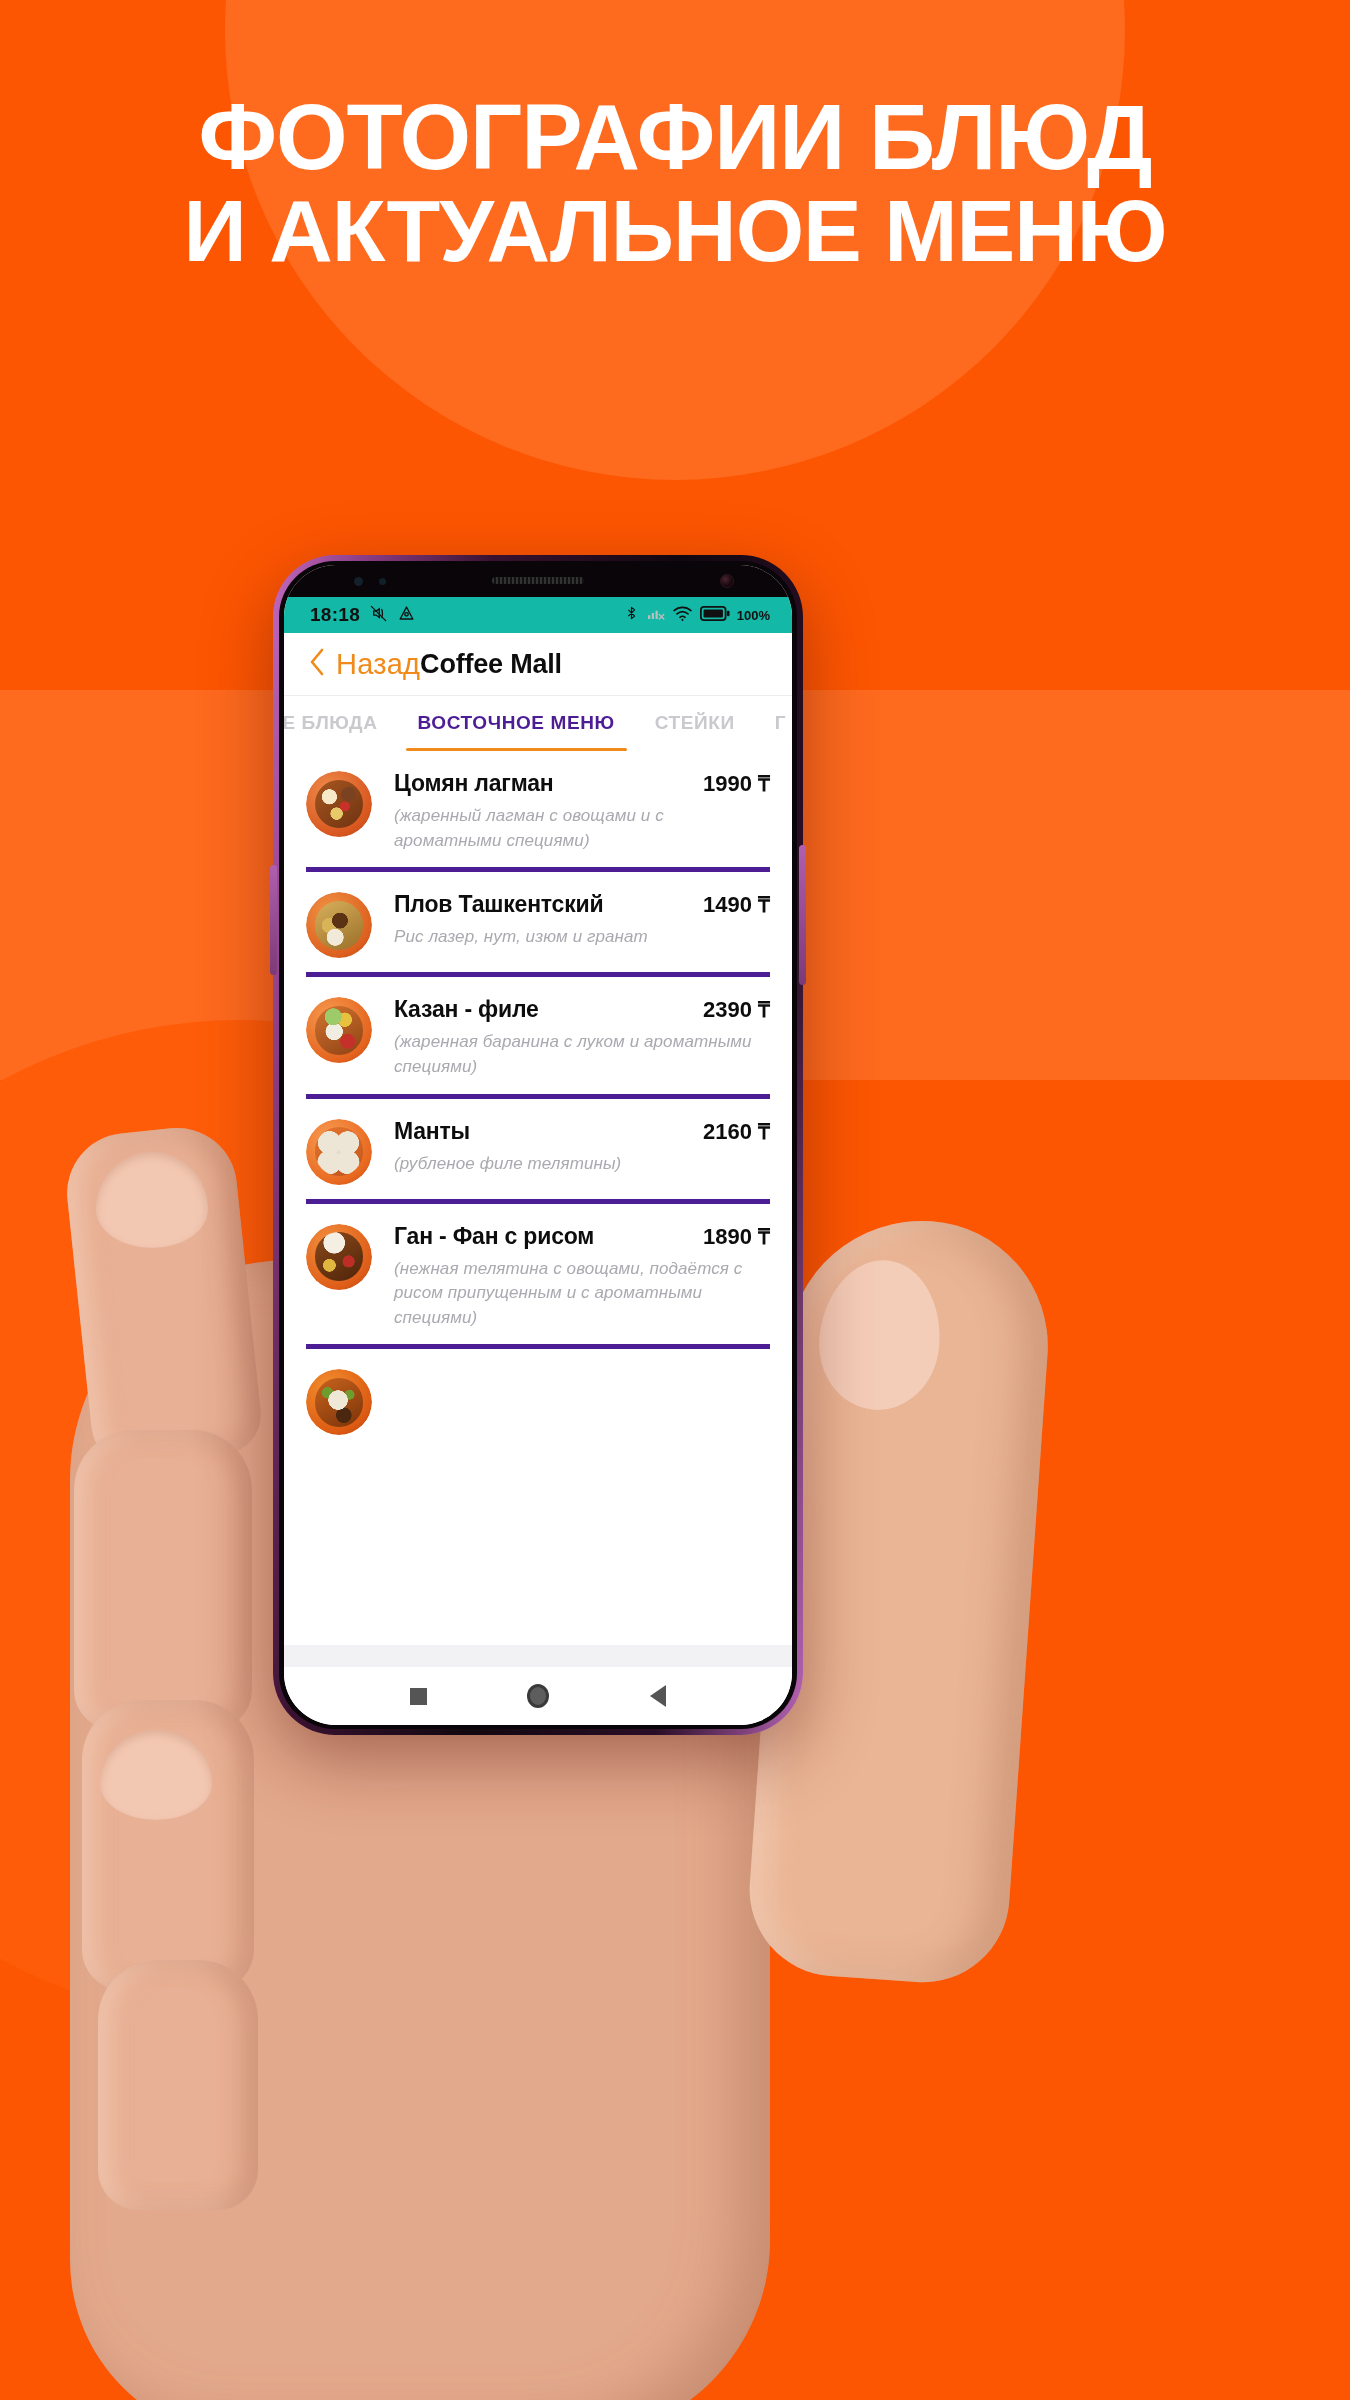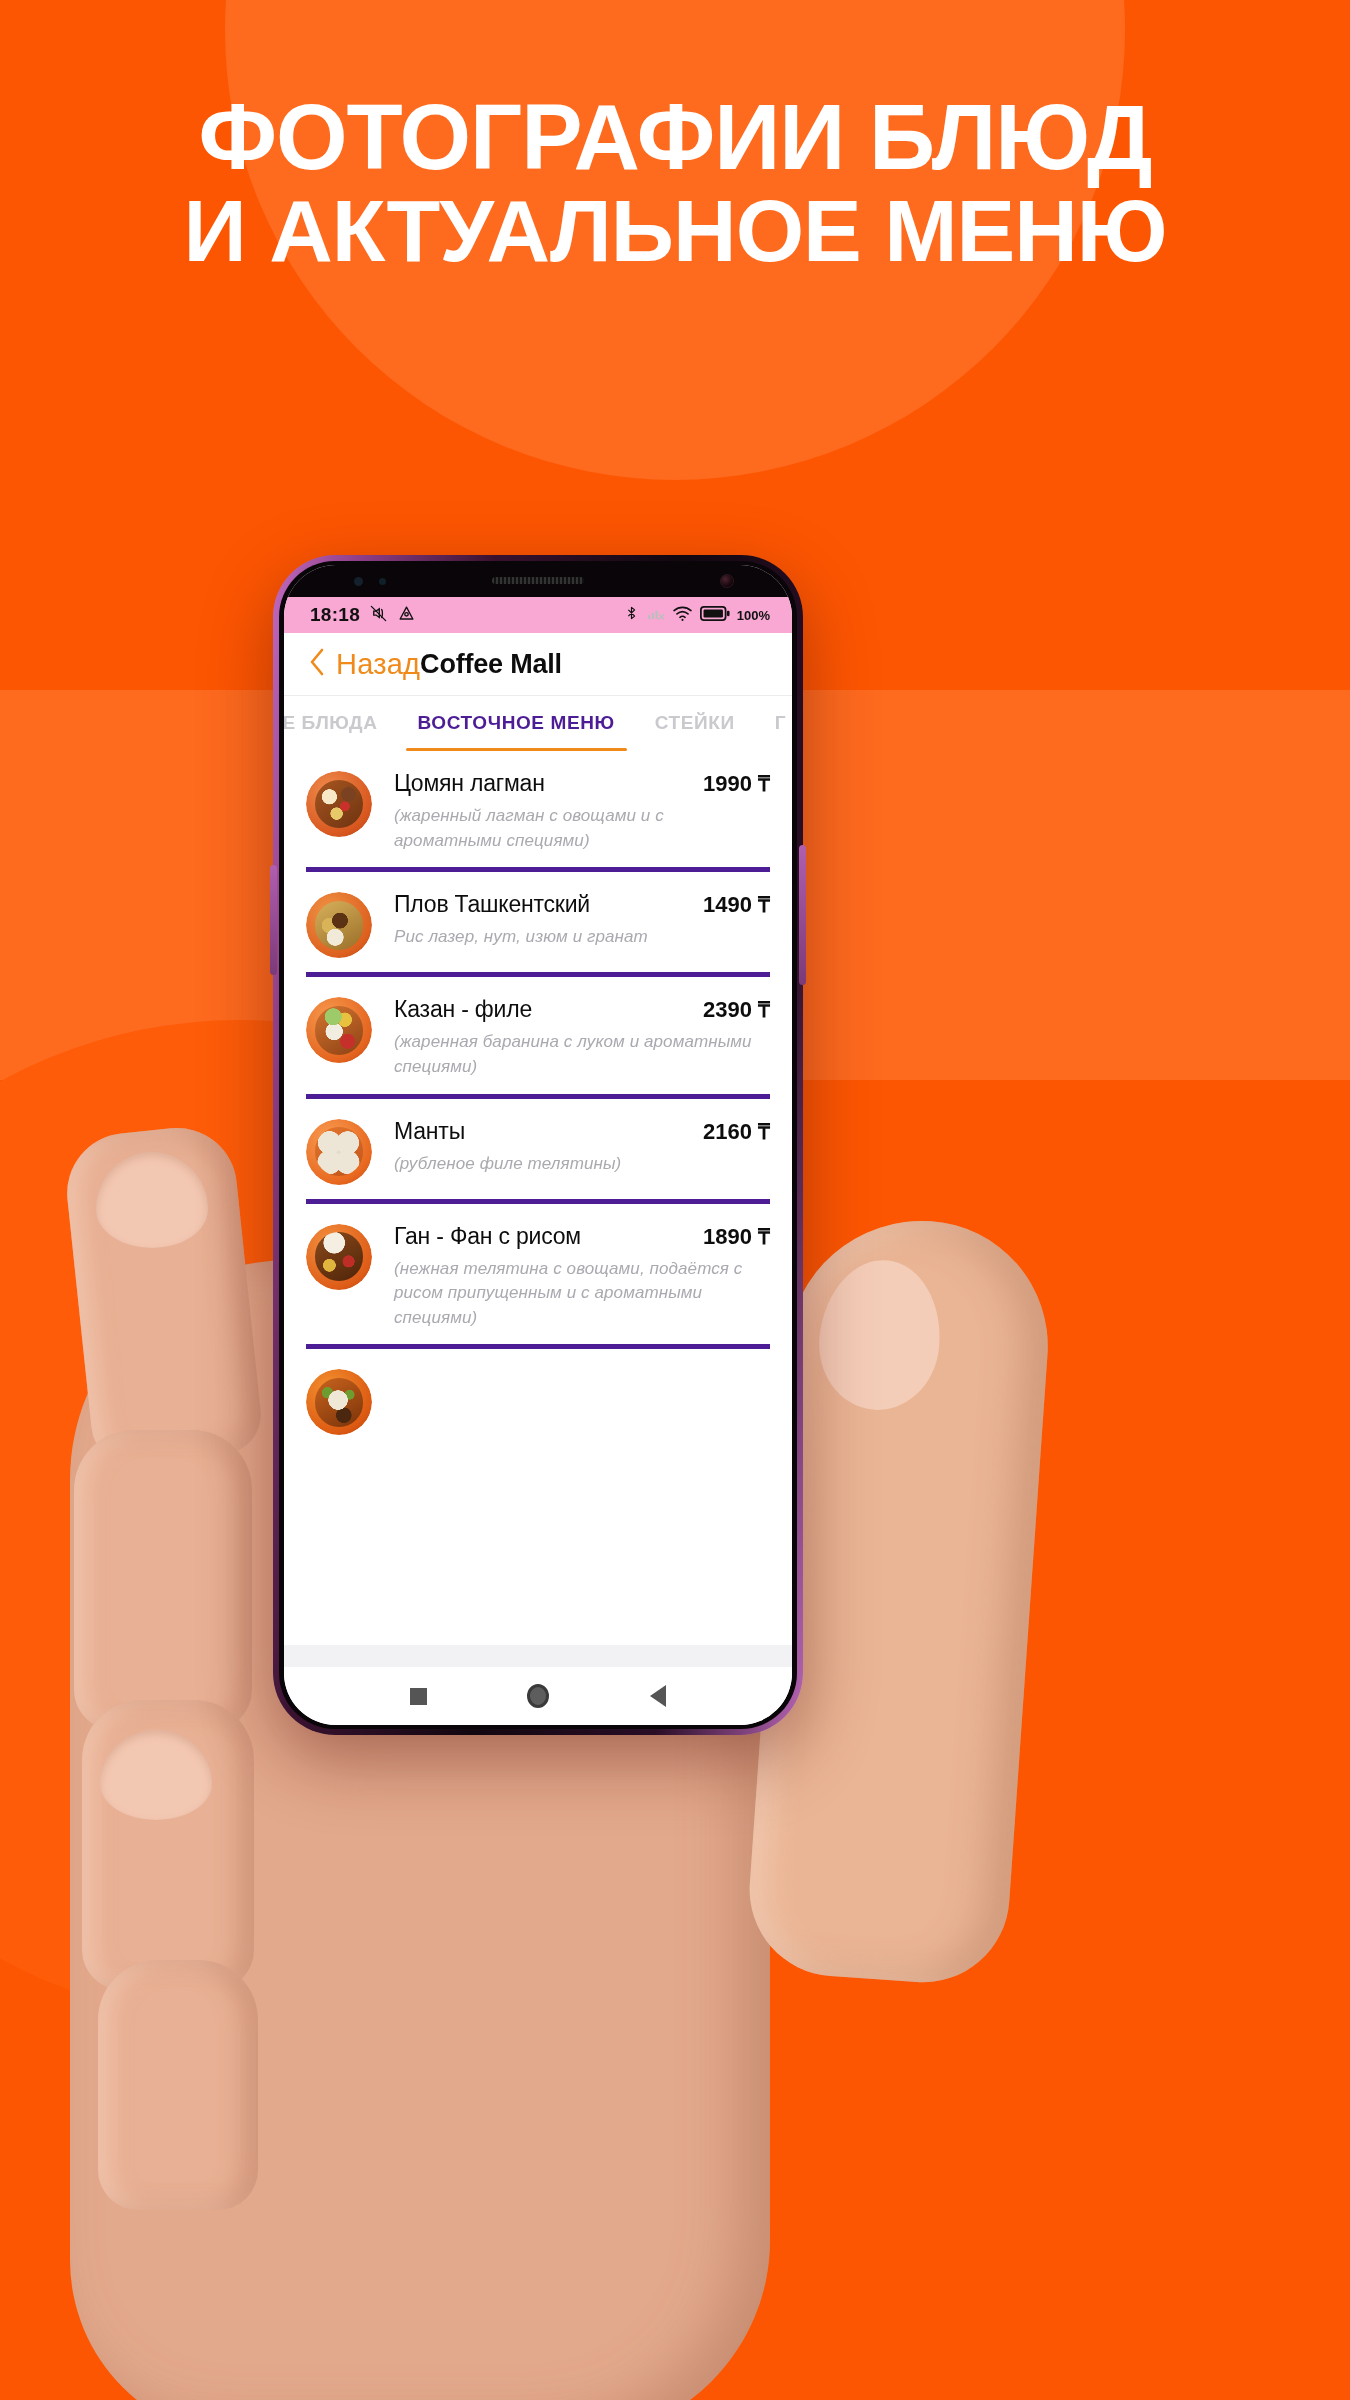--- a/index.html
+++ b/index.html
@@ -104,21 +104,21 @@
     position:absolute; width:7px; border-radius:4px;
     background:linear-gradient(180deg,#B05FAE,#7C3A77);
   }
   #btn-vol { left:-3px; top:310px; height:110px; }
   #btn-pwr { right:-3px; top:290px; height:140px; }
 
   
   #statusbar {
     margin-top:32px; height:36px; flex:0 0 36px;
     display:flex; align-items:center; justify-content:space-between;
-    padding:0 22px 0 26px; background:#f9a8d4;
+    padding:0 22px 0 26px; background:#14b8a6;
   }
   #sb-left { display:flex; align-items:center; gap:9px; }
   #sb-time { font-size:19px; font-weight:700; color:#111; letter-spacing:.3px; }
   #sb-right { display:flex; align-items:center; gap:7px; }
   #sb-battery-pct { font-size:13px; font-weight:600; color:#111; }
   .sb-ico { display:block; }
 
   
   #app-header {
     height:62px; flex:0 0 62px; display:flex; align-items:center;
@@ -156,21 +156,21 @@
   .menu-item { display:flex; align-items:flex-start; padding:16px 0 14px 0; position:relative; }
   .menu-item + .menu-item { border-top:5px solid #4c1d95; }
   .dish-photo {
     flex:0 0 66px; width:66px; height:66px; margin-right:22px; margin-top:4px;
     border-radius:50%; position:relative; overflow:hidden;
   }
   .dish-rim { position:absolute; inset:0; border-radius:50%; }
   .dish-food { position:absolute; left:13%; top:13%; width:74%; height:74%; border-radius:50%; }
   .item-body { flex:1 1 auto; min-width:0; }
   .item-toprow { display:flex; align-items:baseline; justify-content:space-between; gap:12px; }
-  .item-name { font-size:23px; font-weight:400; color:#0D0D0D; letter-spacing:-.2px; }
+  .item-name { font-size:23px; font-weight:700; color:#0D0D0D; letter-spacing:-.2px; }
   .item-price { font-size:22px; font-weight:700; color:#0D0D0D; white-space:nowrap; }
   .item-desc { margin-top:7px; font-size:17px; line-height:1.45; color:#A9A9B0; letter-spacing:.1px;font-style:italic; }
 
   #list-bottom-spacer { background:#fff; flex:0 0 34px; }
   #nav-divider { flex:0 0 22px; background:#F2F2F4; }
 
   
   #navbar {
     flex:0 0 58px; background:#fff; display:flex; align-items:center;
     justify-content:space-around; padding:0 76px;

